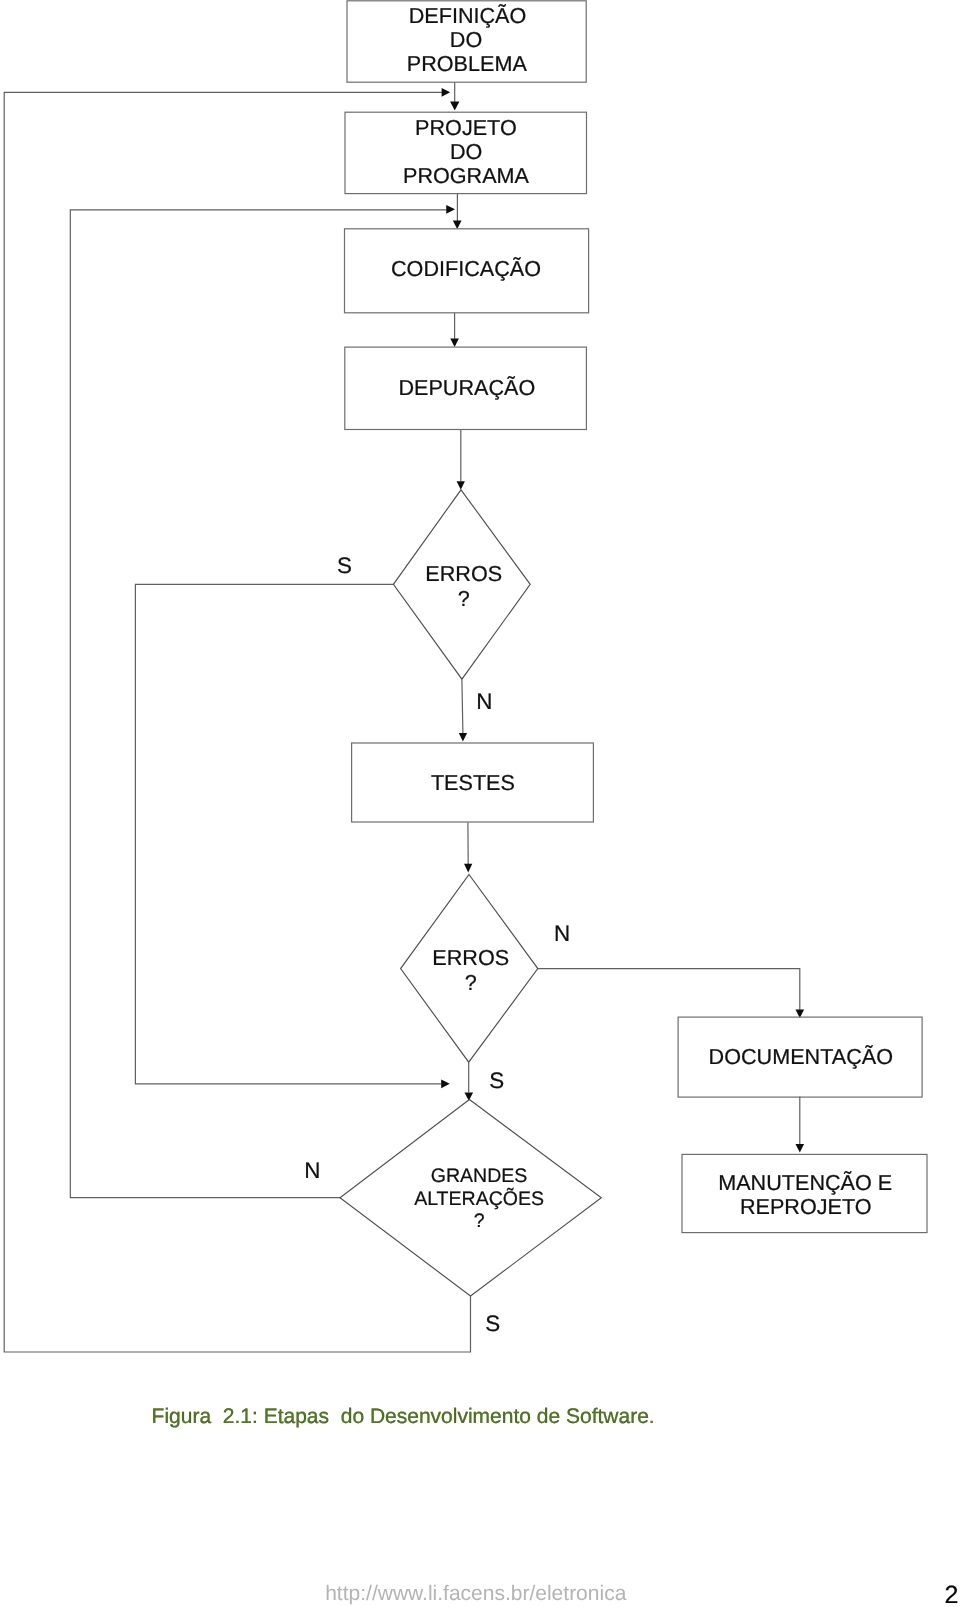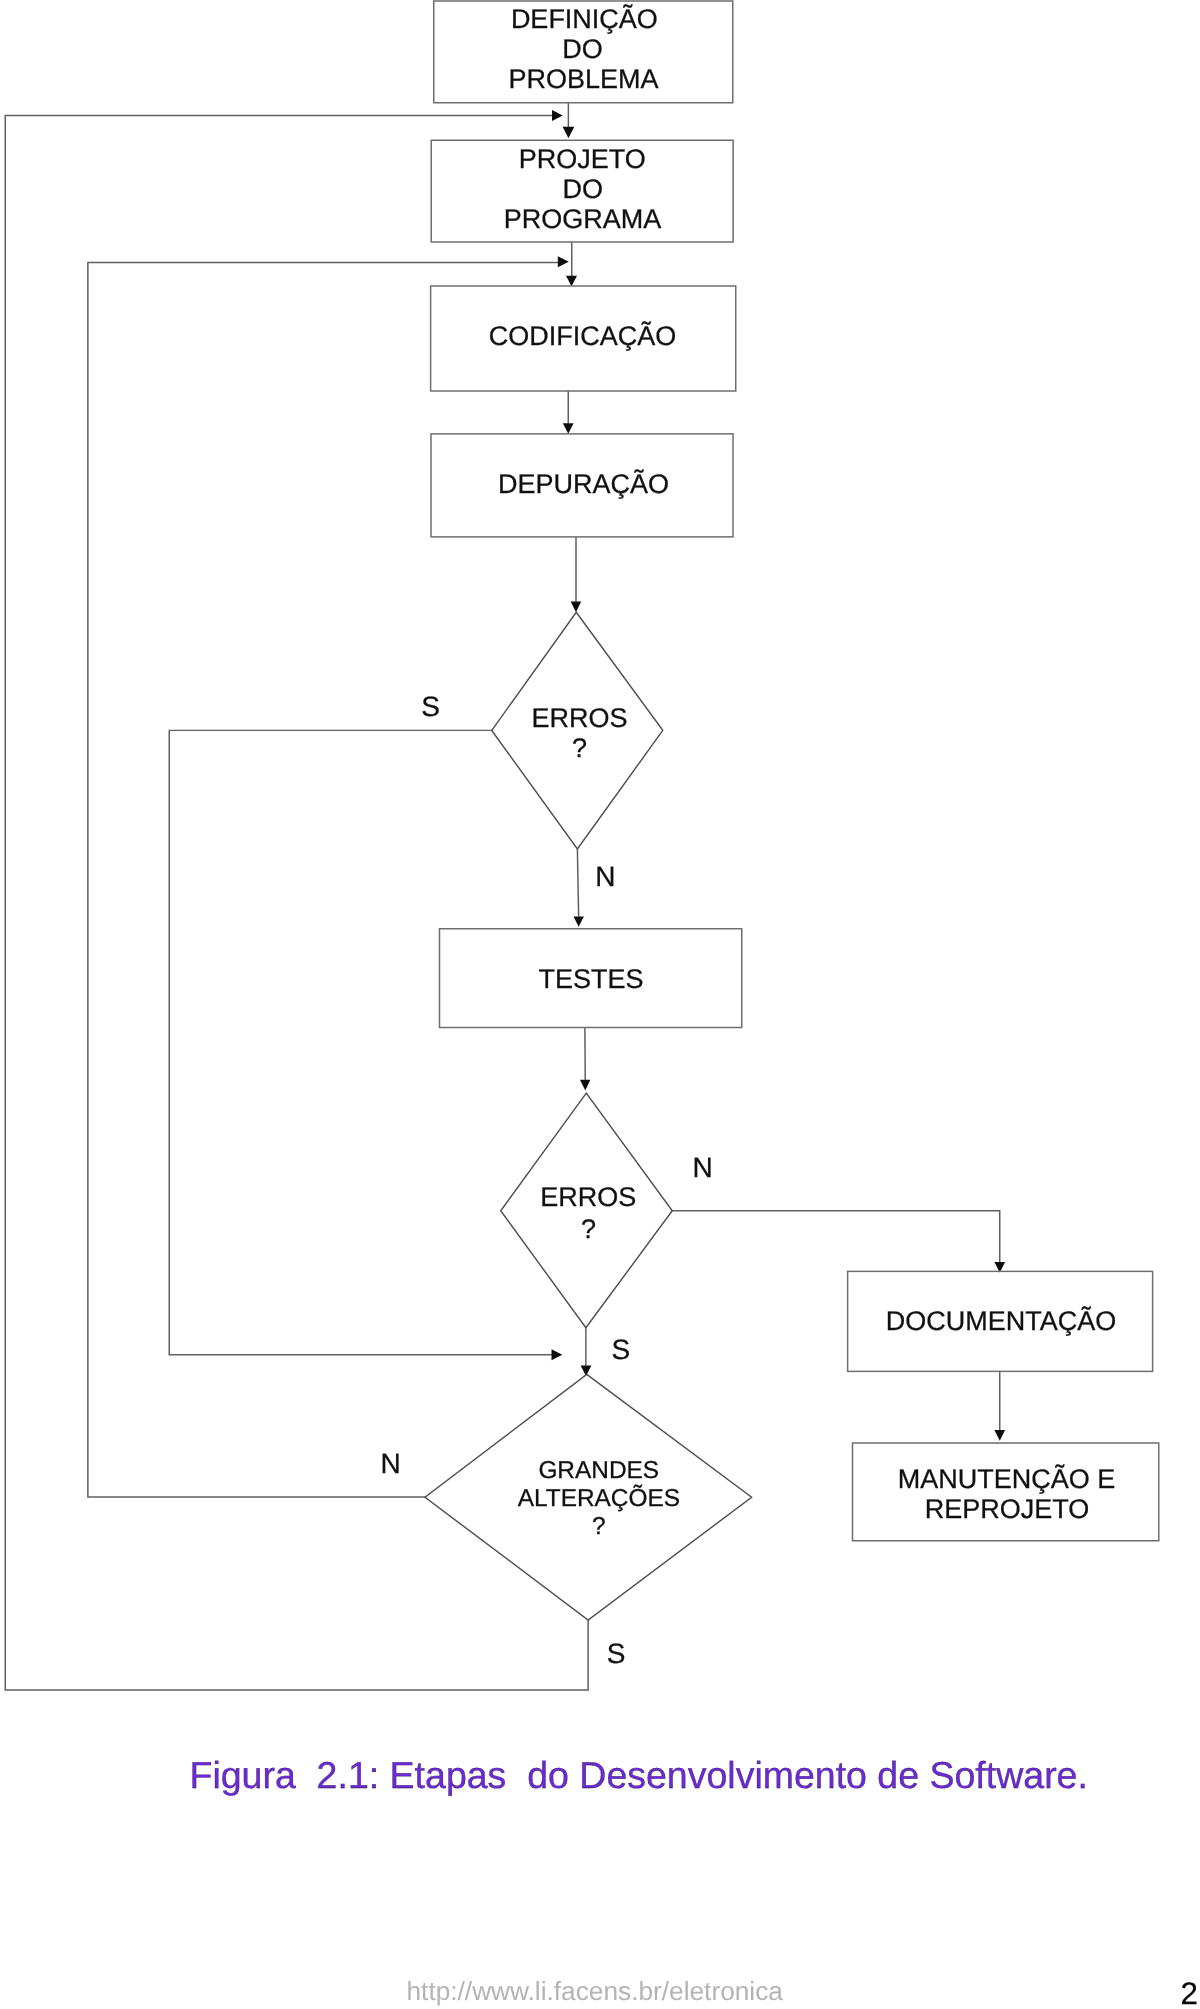--- a/index.html
+++ b/index.html
@@ -14,21 +14,21 @@
   svg#flow .nodebox{fill:none;stroke:#6e6e6e;stroke-width:1.2;}
   svg#flow .diamond{fill:none;stroke:#4f4f4f;stroke-width:1.15;}
   svg#flow .conn{stroke:#606060;stroke-width:1.2;fill:none;stroke-linecap:butt;}
   svg#flow .arrowhead{fill:#0d0d0d;stroke:none;}
   svg#flow text{font-family:"Liberation Sans",sans-serif;fill:#101010;
                 stroke:#101010;stroke-width:0.22;paint-order:stroke fill;}
   svg#flow .nodelabel{font-size:21.6px;text-anchor:middle;}
   svg#flow .nodelabel.small{font-size:19.55px;}
   svg#flow .edgelabel{font-size:22.4px;text-anchor:middle;}
   .cap{position:absolute;white-space:pre;font-family:"Liberation Sans",sans-serif;line-height:1;}
-  #caption{left:151.6px;top:1406px;font-size:30px;color:#6d28d9;
+  #caption{left:151.6px;top:1406px;font-size:21px;color:#4d7c0f;
            -webkit-text-stroke:0.22px #131313;}
   #footer-url{left:325.2px;top:1583px;font-size:21px;color:#b4b4b4;}
   #page-number{left:944.4px;top:1582.6px;font-size:25px;color:#060606;
                -webkit-text-stroke:0.22px #060606;}
 </style>
 </head>
 <body>
 
 <div id="page">
 

